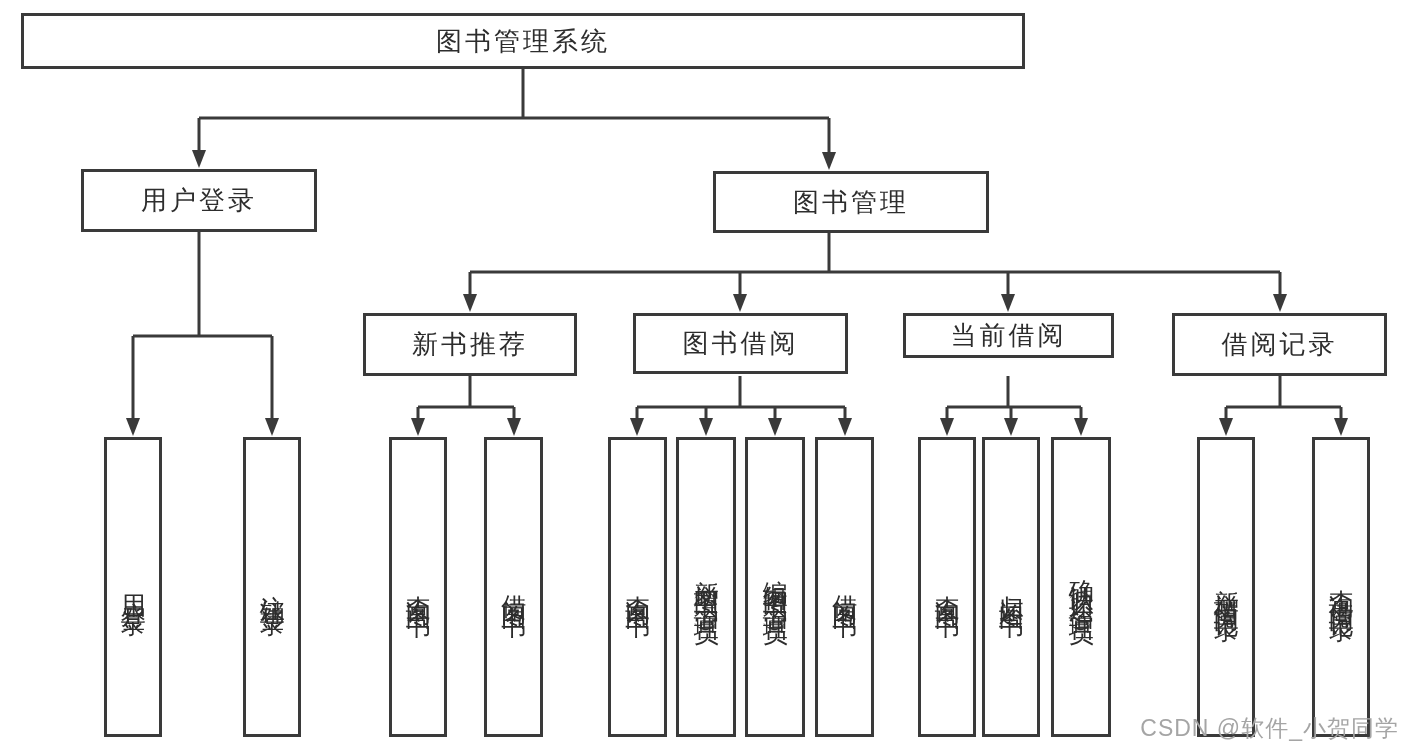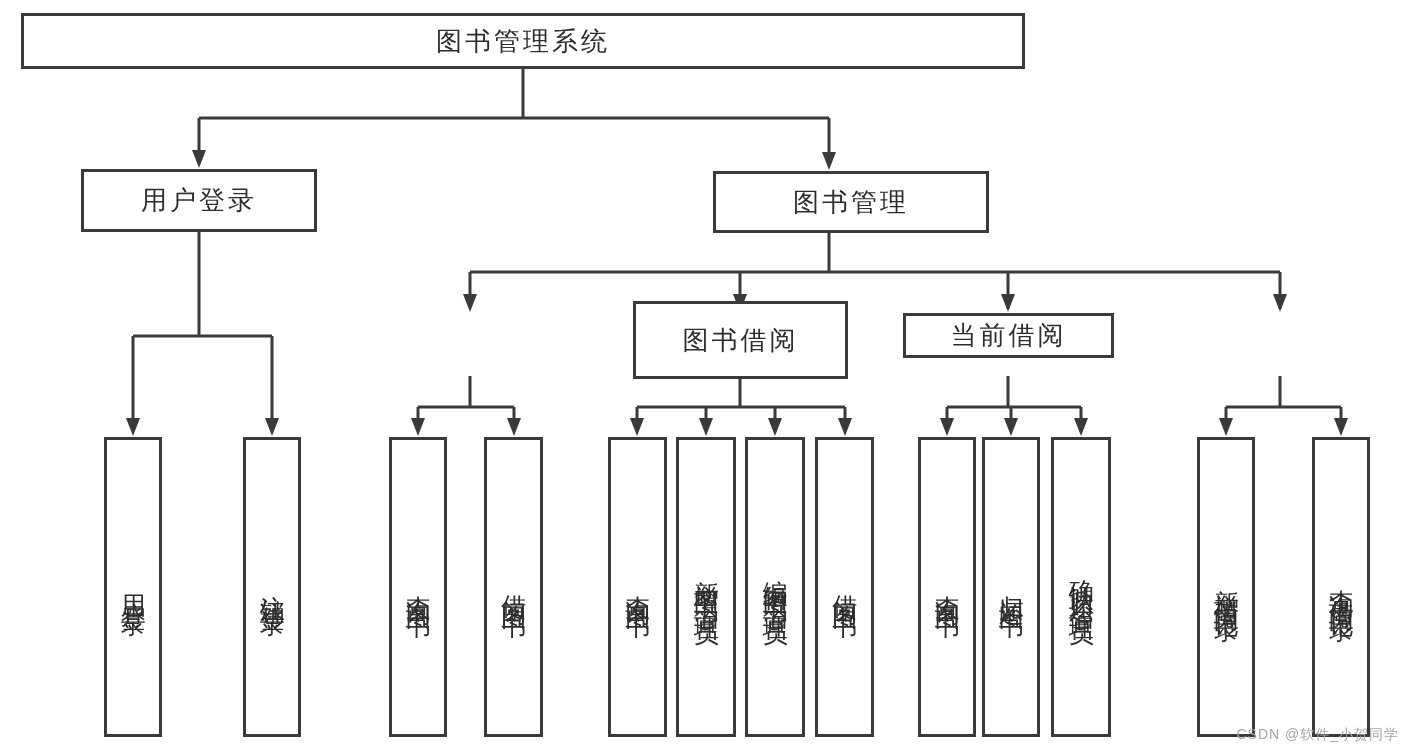--- a/index.html
+++ b/index.html
@@ -41,21 +41,21 @@
     text-orientation:mixed;
     font-size:25px;
     letter-spacing:6px;
     line-height:1.1;
     color:var(--text);
   }
   .watermark{
     position:absolute;
     right:6px; bottom:3px;
     color:var(--watermark);
-    font-size:14px;
+    font-size:23px;
     letter-spacing:1px;
     white-space:nowrap;
   }
 </style>
 </head>
 <body>
 
 <div class="canvas">
 
   <svg class="conn-svg" width="1405" height="747" viewBox="0 0 1405 747" aria-hidden="true">
@@ -92,22 +92,24 @@
     <path d="M1280 376 V407 M1226 407 H1341 M1226 407 V420 M1341 407 V420"></path>
     <polygon points="1219,418 1233,418 1226,436"></polygon>
     <polygon points="1334,418 1348,418 1341,436"></polygon>
   </svg>
 
   <div class="node" style="left:21px; top:13px; width:1004px; height:56px;">图书管理系统</div>
 
   <div class="node" style="left:81px; top:169px; width:236px; height:63px;">用户登录</div>
   <div class="node" style="left:713px; top:171px; width:276px; height:62px;">图书管理</div>
 
-  <div class="node" style="left:633px; top:301px; width:215px; height:78px;">图书借阅</div>
+  <div class="node" style="left:363px; top:313px; width:214px; height:63px;">新书推荐</div>
+  <div class="node" style="left:633px; top:313px; width:215px; height:61px;">图书借阅</div>
   <div class="node" style="left:903px; top:313px; width:211px; height:45px;">当前借阅</div>
+  <div class="node" style="left:1172px; top:313px; width:215px; height:63px;">借阅记录</div>
 
   <div class="vnode" style="left:104px; top:437px; width:58px; height:300px;">
     <span class="vtext">用户登录</span>
   </div>
   <div class="vnode" style="left:243px; top:437px; width:58px; height:300px;">
     <span class="vtext">注销登录</span>
   </div>
 
   <div class="vnode" style="left:389px; top:437px; width:58px; height:300px;">
     <span class="vtext">查询图书</span>

